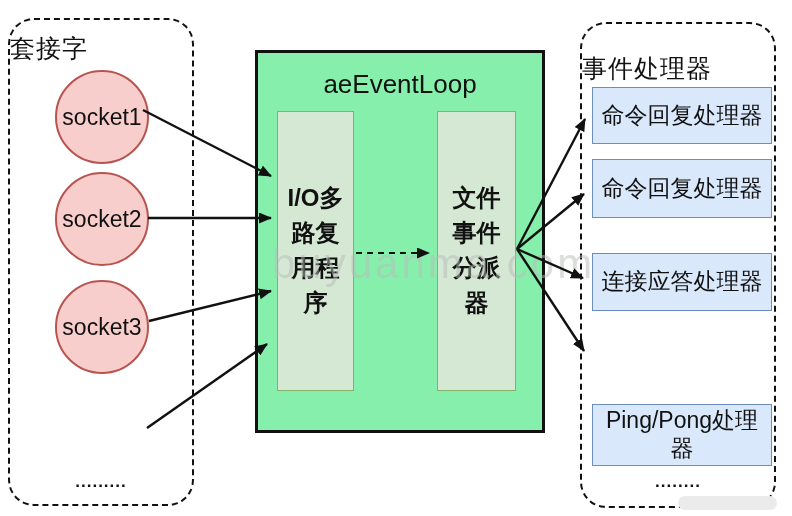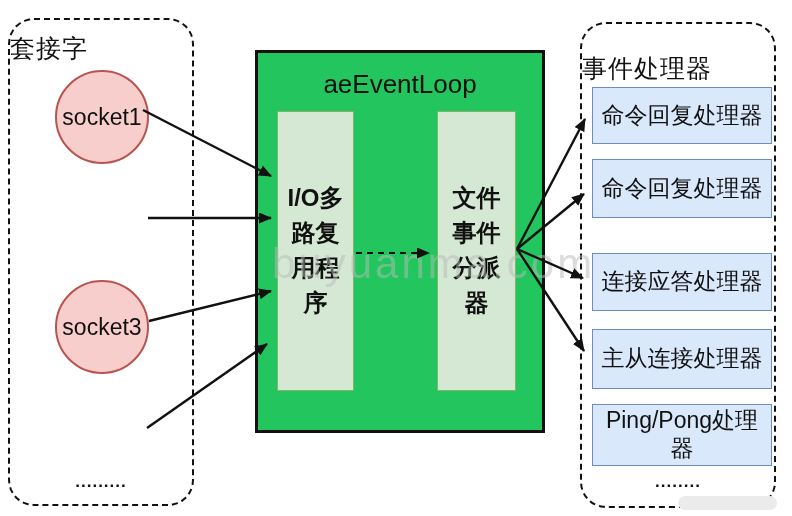--- a/index.html
+++ b/index.html
@@ -15,21 +15,21 @@
   .panel-dashed{position:absolute;border:2px dashed var(--ink);border-radius:26px;background:transparent;}
   .panel-title{text-align:left;font-size:25px;color:var(--ink);letter-spacing:1px;}
 
   .sockets-panel{left:8px;top:18px;width:186px;height:488px;}
   .sockets-panel .panel-title{margin-top:12px;}
   .socket-circle{position:absolute;left:45px;width:94px;height:94px;border-radius:50%;
     background:var(--socket_fill);border:2px solid var(--socket_border);
     display:flex;align-items:center;justify-content:center;font-size:23px;color:var(--ink);}
 
   .event-loop-box{position:absolute;left:255px;top:50px;width:290px;height:383px;
-    border:3px solid var(--ink);background:#22c55e;}
+    border:3px solid var(--ink);background:#86efac;}
   .event-loop-title{text-align:center;font-size:26px;color:var(--ink);margin-top:16px;}
   .green-box{position:absolute;top:58px;height:280px;background:var(--green_fill);
     border:1.5px solid var(--green_border);display:flex;align-items:center;justify-content:center;
     font-size:24px;line-height:1.45;color:var(--ink);text-align:center;white-space:pre-line;font-weight:bold;}
   .io-box{left:19px;width:77px;}
   .dispatch-box{left:179px;width:79px;}
 
   .handlers-panel{left:580px;top:22px;width:196px;height:486px;}
   .handlers-panel .panel-title{margin-top:28px;}
   .handler-box{position:absolute;left:10px;width:180px;background:var(--blue_fill);
@@ -48,20 +48,21 @@
     border-radius:7px;z-index:7;}
 </style>
 </head>
 <body>
 
 <div class="canvas">
 
   <div class="panel-dashed sockets-panel">
     <div class="panel-title">套接字</div>
     <div class="socket-circle" style="top:50px">socket1</div>
+    <div class="socket-circle" style="top:152px">socket2</div>
     <div class="socket-circle" style="top:260px">socket3</div>
     <div class="dots" style="bottom:12px">.........</div>
   </div>
 
   <div class="event-loop-box">
     <div class="event-loop-title">aeEventLoop</div>
     <div class="green-box io-box">I/O多
 路复
 用程
 序</div>
@@ -69,21 +70,20 @@
 事件
 分派
 器</div>
   </div>
 
   <div class="panel-dashed handlers-panel">
     <div class="panel-title">事件处理器</div>
     <div class="handler-box" style="top:63px;height:57px">命令回复处理器</div>
     <div class="handler-box" style="top:135px;height:59px">命令回复处理器</div>
     <div class="handler-box" style="top:229px;height:58px">连接应答处理器</div>
-    <div class="handler-box" style="top:305px;height:60px">主从连接处理器</div>
     <div class="handler-box" style="top:380px;height:62px">Ping/Pong处理
 器</div>
     <div class="dots" style="bottom:14px">........</div>
   </div>
 
   <div class="watermark">buyuanma.com</div>
 
   <svg class="arrows-svg" viewBox="0 0 792 516">
     <defs>
       <marker id="ah" markerUnits="userSpaceOnUse" markerWidth="13" markerHeight="11" refX="12" refY="5.5" orient="auto">

